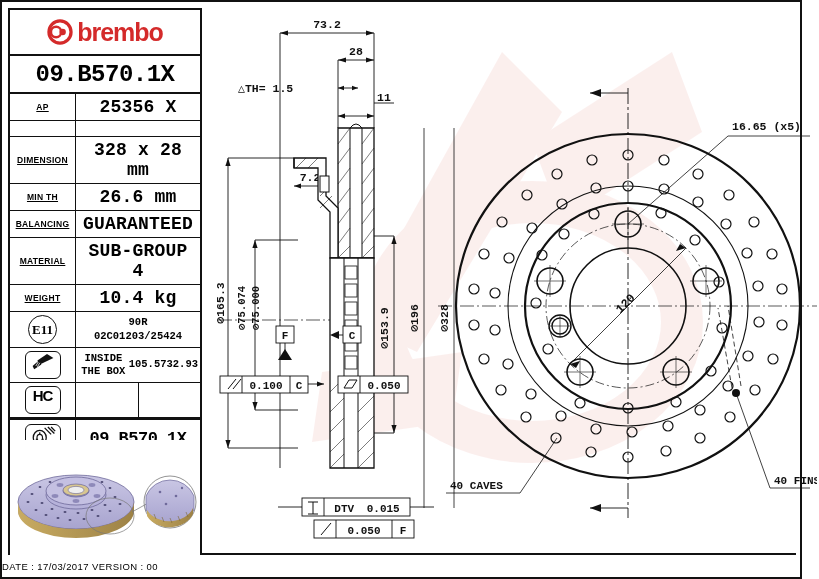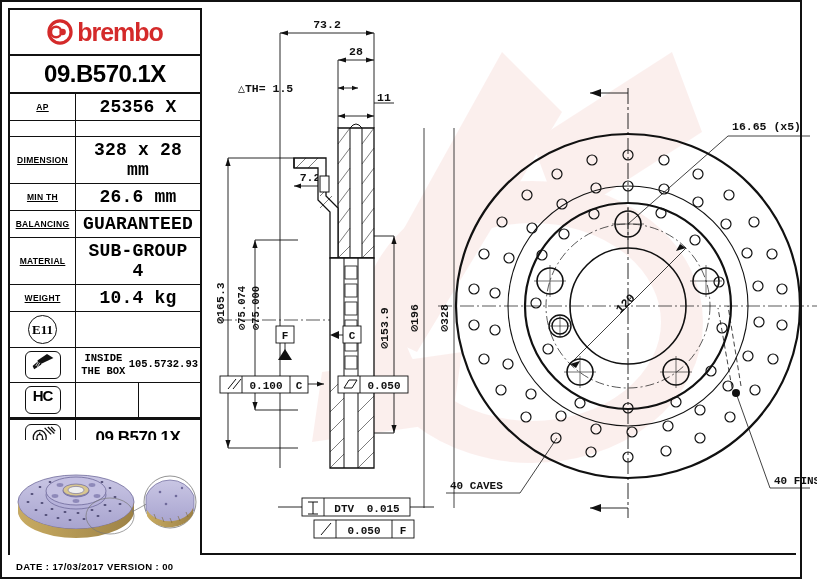--- a/index.html
+++ b/index.html
@@ -24,21 +24,21 @@
   .lbl{font-size:8.5px;font-weight:bold;letter-spacing:.3px;
        font-family:"Liberation Sans",sans-serif;text-decoration:underline;}
   .val{font-size:18px;font-weight:bold;font-family:"Liberation Mono",monospace;
        letter-spacing:.2px;}
   .valsm{font-size:10.5px;font-weight:bold;font-family:"Liberation Mono",monospace;
          line-height:1.25;}
   #logorow{border-bottom:2px solid #111;height:44px;display:flex;
            align-items:center;justify-content:center;}
   #coderow{border-bottom:2px solid #111;height:36px;display:flex;
            align-items:center;justify-content:center;}
-  .bigcode{font-size:24px;font-weight:bold;font-family:Liberation Sans, sans-serif;
+  .bigcode{font-size:24px;font-weight:bold;font-family:Liberation Mono, monospace;
            letter-spacing:-.5px;}
   .brand{font-size:25px;font-weight:bold;color:#D42A2A;letter-spacing:-1px;}
   .emptyrow{height:15px;}
   .splitR{flex:1;display:flex;}
   .sp1{flex:1;border-right:1px solid #111;}
   .sp2{flex:1;}
 
   
   .icobox{width:34px;height:26px;border:1.6px solid #111;border-radius:6px;
           display:flex;justify-content:center;background:#fff;}
@@ -53,21 +53,21 @@
           border:2px solid #111;border-top:none;background:#fff;z-index:5;
           overflow:hidden;}
 
   
   #draw{position:absolute;left:196px;top:6px;right:4px;bottom:25px;z-index:4;}
   #draw svg{display:block;}
 
   
   #footer{position:absolute;left:0;bottom:0;width:100%;height:22px;
           display:flex;align-items:center;z-index:6;background:#fff;}
-  #footer .ft{font-size:9.5px;font-weight:bold;padding-left:14px;
+  #footer .ft{font-size:9.5px;font-weight:normal;
               font-family:"Liberation Sans",sans-serif;letter-spacing:.4px;}
   .footsep{position:absolute;left:6px;right:4px;bottom:22px;height:2px;background:#111;}
 </style>
 </head>
 <body>
 
 <div id="sheet">
 
   <div class="wm">
     <svg width="560" height="470" style="left:200px;top:20px;" viewBox="0 0 560 470">
@@ -156,20 +156,24 @@
       <div class="cellR">
           <span class="val">10.4 kg</span>
         </div>
     </div>
 
     <div class="row">
       <div class="cellL">
         <div class="icocirc">
           <span>E11</span>
         </div>
+      </div>
+      <div class="cellR" style="flex-direction:column;">
+        <span class="valsm">90R</span>
+        <span class="valsm">02C01203/25424</span>
       </div>
     </div>
 
     <div class="row">
       <div class="cellL">
         <div class="icobox">
           <svg width="24" height="20" viewBox="0 0 30 24">
             <path d="M20 2 L28 7 L11 15 L8 10 Z" fill="#111"></path>
             <path d="M10 10 L13 15 L4 21 L2 17 Z" fill="#111"></path>
             <g stroke="#fff" stroke-width="1">

